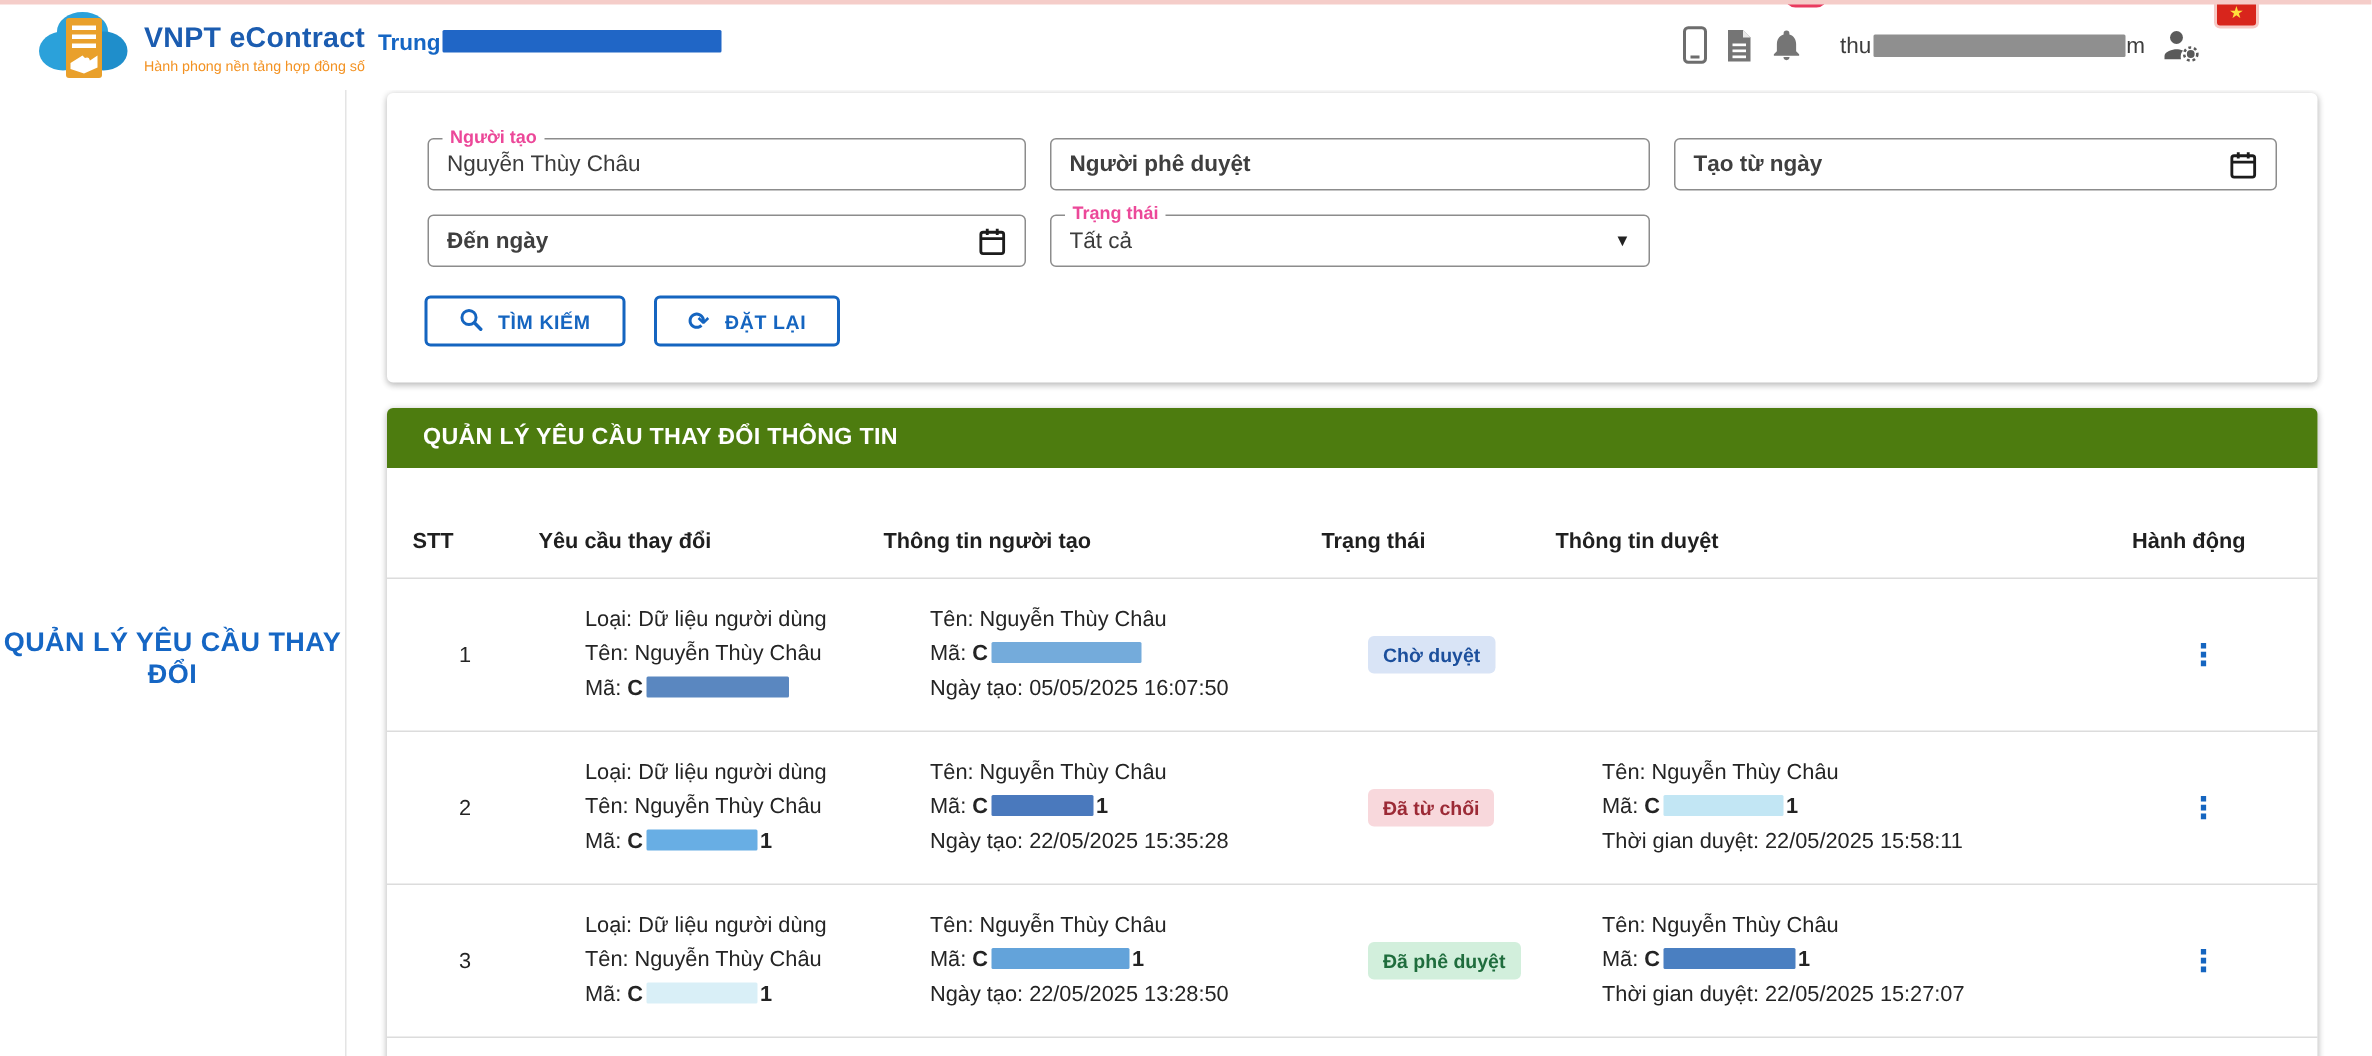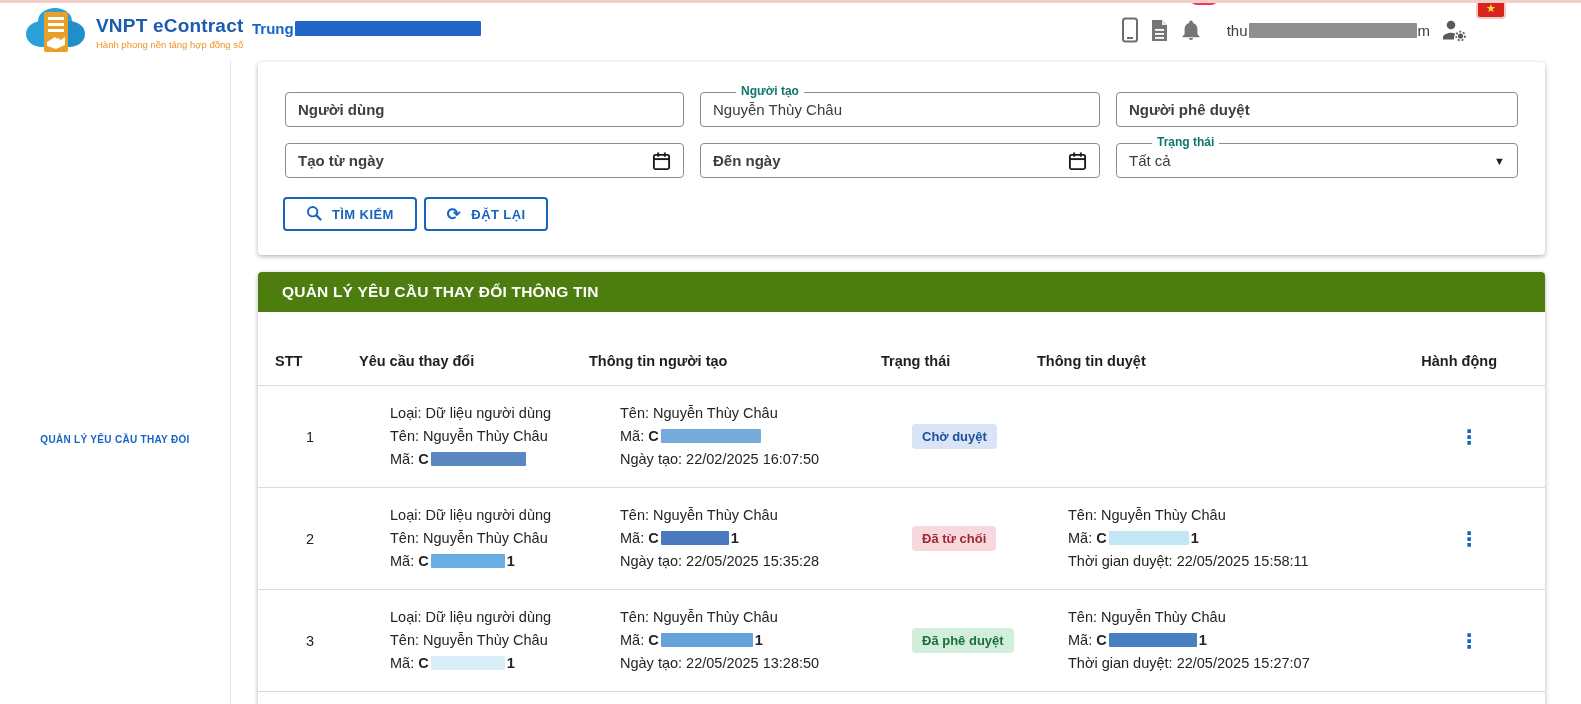--- a/index.html
+++ b/index.html
@@ -21,42 +21,42 @@
   .bell-badge { position:absolute; top:-9px; left:10px; background:#e93b5f; color:#fff; font-size:10px;
     font-weight:700; padding:2px 6px; border-radius:9px; line-height:1; }
   .user-email { font-size:15px; color:#3d3d3d; white-space:nowrap; display:flex; align-items:center; }
   .email-redact { display:inline-block; width:168px; height:15px; background:#8f8f8f; border-radius:1px; margin:0 1px; }
   .flag { width:26px; height:17px; background:#d8251c; border-radius:2px; display:flex; align-items:center;
     justify-content:center; font-size:11px; color:#ffdf3d; box-shadow:0 0 0 2px #f6c9c5; cursor:pointer; }
 
   
   .sidebar { position:absolute; top:60px; left:0; width:231px; height:644px; background:#fff; border-right:1px solid #e4e4e4; }
   .side-item { position:absolute; top:358px; left:0; width:100%; text-align:center; color:#1566c4;
-    font-weight:700; font-size:10px; letter-spacing:.3px; cursor:pointer;margin-top:16px; }
+    font-weight:700; font-size:18px; letter-spacing:.3px; cursor:pointer; }
 
   
   .content { position:absolute; top:60px; left:232px; width:1349px; height:644px; background:#fff; overflow:hidden; }
   .card { position:absolute; left:26px; width:1287px; background:#fff; border-radius:4px;
     box-shadow:0 1px 5px rgba(0,0,0,.2), 0 2px 4px rgba(0,0,0,.12); }
   .filter-card { top:2px; height:193px; }
   .panel-card { top:212px; height:470px; }
 
   
   .filter-grid { display:grid; grid-template-columns:399px 400px 402px; gap:16px 16px; padding:30px 27px 0 27px; }
   .inp { height:35px; border:1px solid #8c8c8c; border-radius:4px; background:#fff; display:flex;
     align-items:center; padding:0 12px; font-size:15px; color:#3b3b3b; position:relative; cursor:text; }
   .inp .ph { font-weight:700; color:#3f3f3f; }
   .inp .val { font-weight:400; color:#3b3b3b; }
   .float-label { position:absolute; top:-8px; left:9px; background:#fff; padding:0 5px; font-size:12px;
-    font-weight:700; color:#0f766e; line-height:1.1;margin-left:26px; }
+    font-weight:700; color:#ec4899; line-height:1.1; }
   .inp .right-ic { margin-left:auto; display:flex; align-items:center; }
   .select { cursor:pointer; }
   .dd-arrow { font-size:11px; color:#222; }
 
-  .btn-row { display:flex; gap:7px; padding:19px 0 0 25px; }
+  .btn-row { display:flex; gap:19px; padding:19px 0 0 25px; }
   .btn { height:34px; border:2px solid #1565c0; border-radius:4px; background:#fff; color:#1565c0;
     font-weight:700; font-size:13px; font-family:inherit; display:flex; align-items:center; gap:10px;
     padding:0 21px; letter-spacing:.4px; cursor:pointer; }
   .refresh-glyph { font-size:17px; font-weight:700; line-height:1; }
 
   
   .panel-head { height:40px; background:#4d7c0f; color:#fff; display:flex; align-items:center;
     padding:0 24px; font-size:15.5px; font-weight:700; letter-spacing:.2px; border-radius:4px 4px 0 0; }
   .tgrid { display:grid; grid-template-columns:84px 230px 292px 156px 370px 1fr; padding:0 48px; }
   .thead { padding-top:41px; padding-bottom:16px; border-bottom:1px solid #dcdcdc;
@@ -145,23 +145,20 @@
 
 <div class="sidebar">
   <div class="side-item">QUẢN LÝ YÊU CẦU THAY ĐỔI</div>
 </div>
 
 <div class="content">
 
   <div class="card filter-card">
     <div class="filter-grid">
       <div class="inp">
-        <span class="ph">Người dùng</span>
-      </div>
-      <div class="inp">
         <span class="float-label">Người tạo</span>
         <span class="val">Nguyễn Thùy Châu</span>
       </div>
       <div class="inp">
         <span class="ph">Người phê duyệt</span>
       </div>
 
       <div class="inp">
         <span class="ph">Tạo từ ngày</span>
         <span class="right-ic">
@@ -223,21 +220,21 @@
     <div class="tgrid trow">
       <div class="cell">1</div>
       <div class="cell">
         <div class="line">Loại: Dữ liệu người dùng</div>
         <div class="line">Tên: Nguyễn Thùy Châu</div>
         <div class="line"><span>Mã: </span><span class="bold">C</span><span class="redact" style="background: rgb(90, 135, 192); width: 95px;"></span><span class="bold"></span></div>
       </div>
       <div class="cell">
         <div class="line">Tên: Nguyễn Thùy Châu</div>
         <div class="line"><span>Mã: </span><span class="bold">C</span><span class="redact" style="background: rgb(116, 171, 219); width: 100px;"></span><span class="bold"></span></div>
-        <div class="line">Ngày tạo: 22/02/2025 16:07:50</div>
+        <div class="line">Ngày tạo: 05/05/2025 16:07:50</div>
       </div>
       <div class="cell">
         <span class="badge badge-pending">Chờ duyệt</span>
       </div>
       <div class="cell"></div>
       <div class="cell c-actions">
         <span class="dots">⋮</span>
       </div>
     </div>
 

